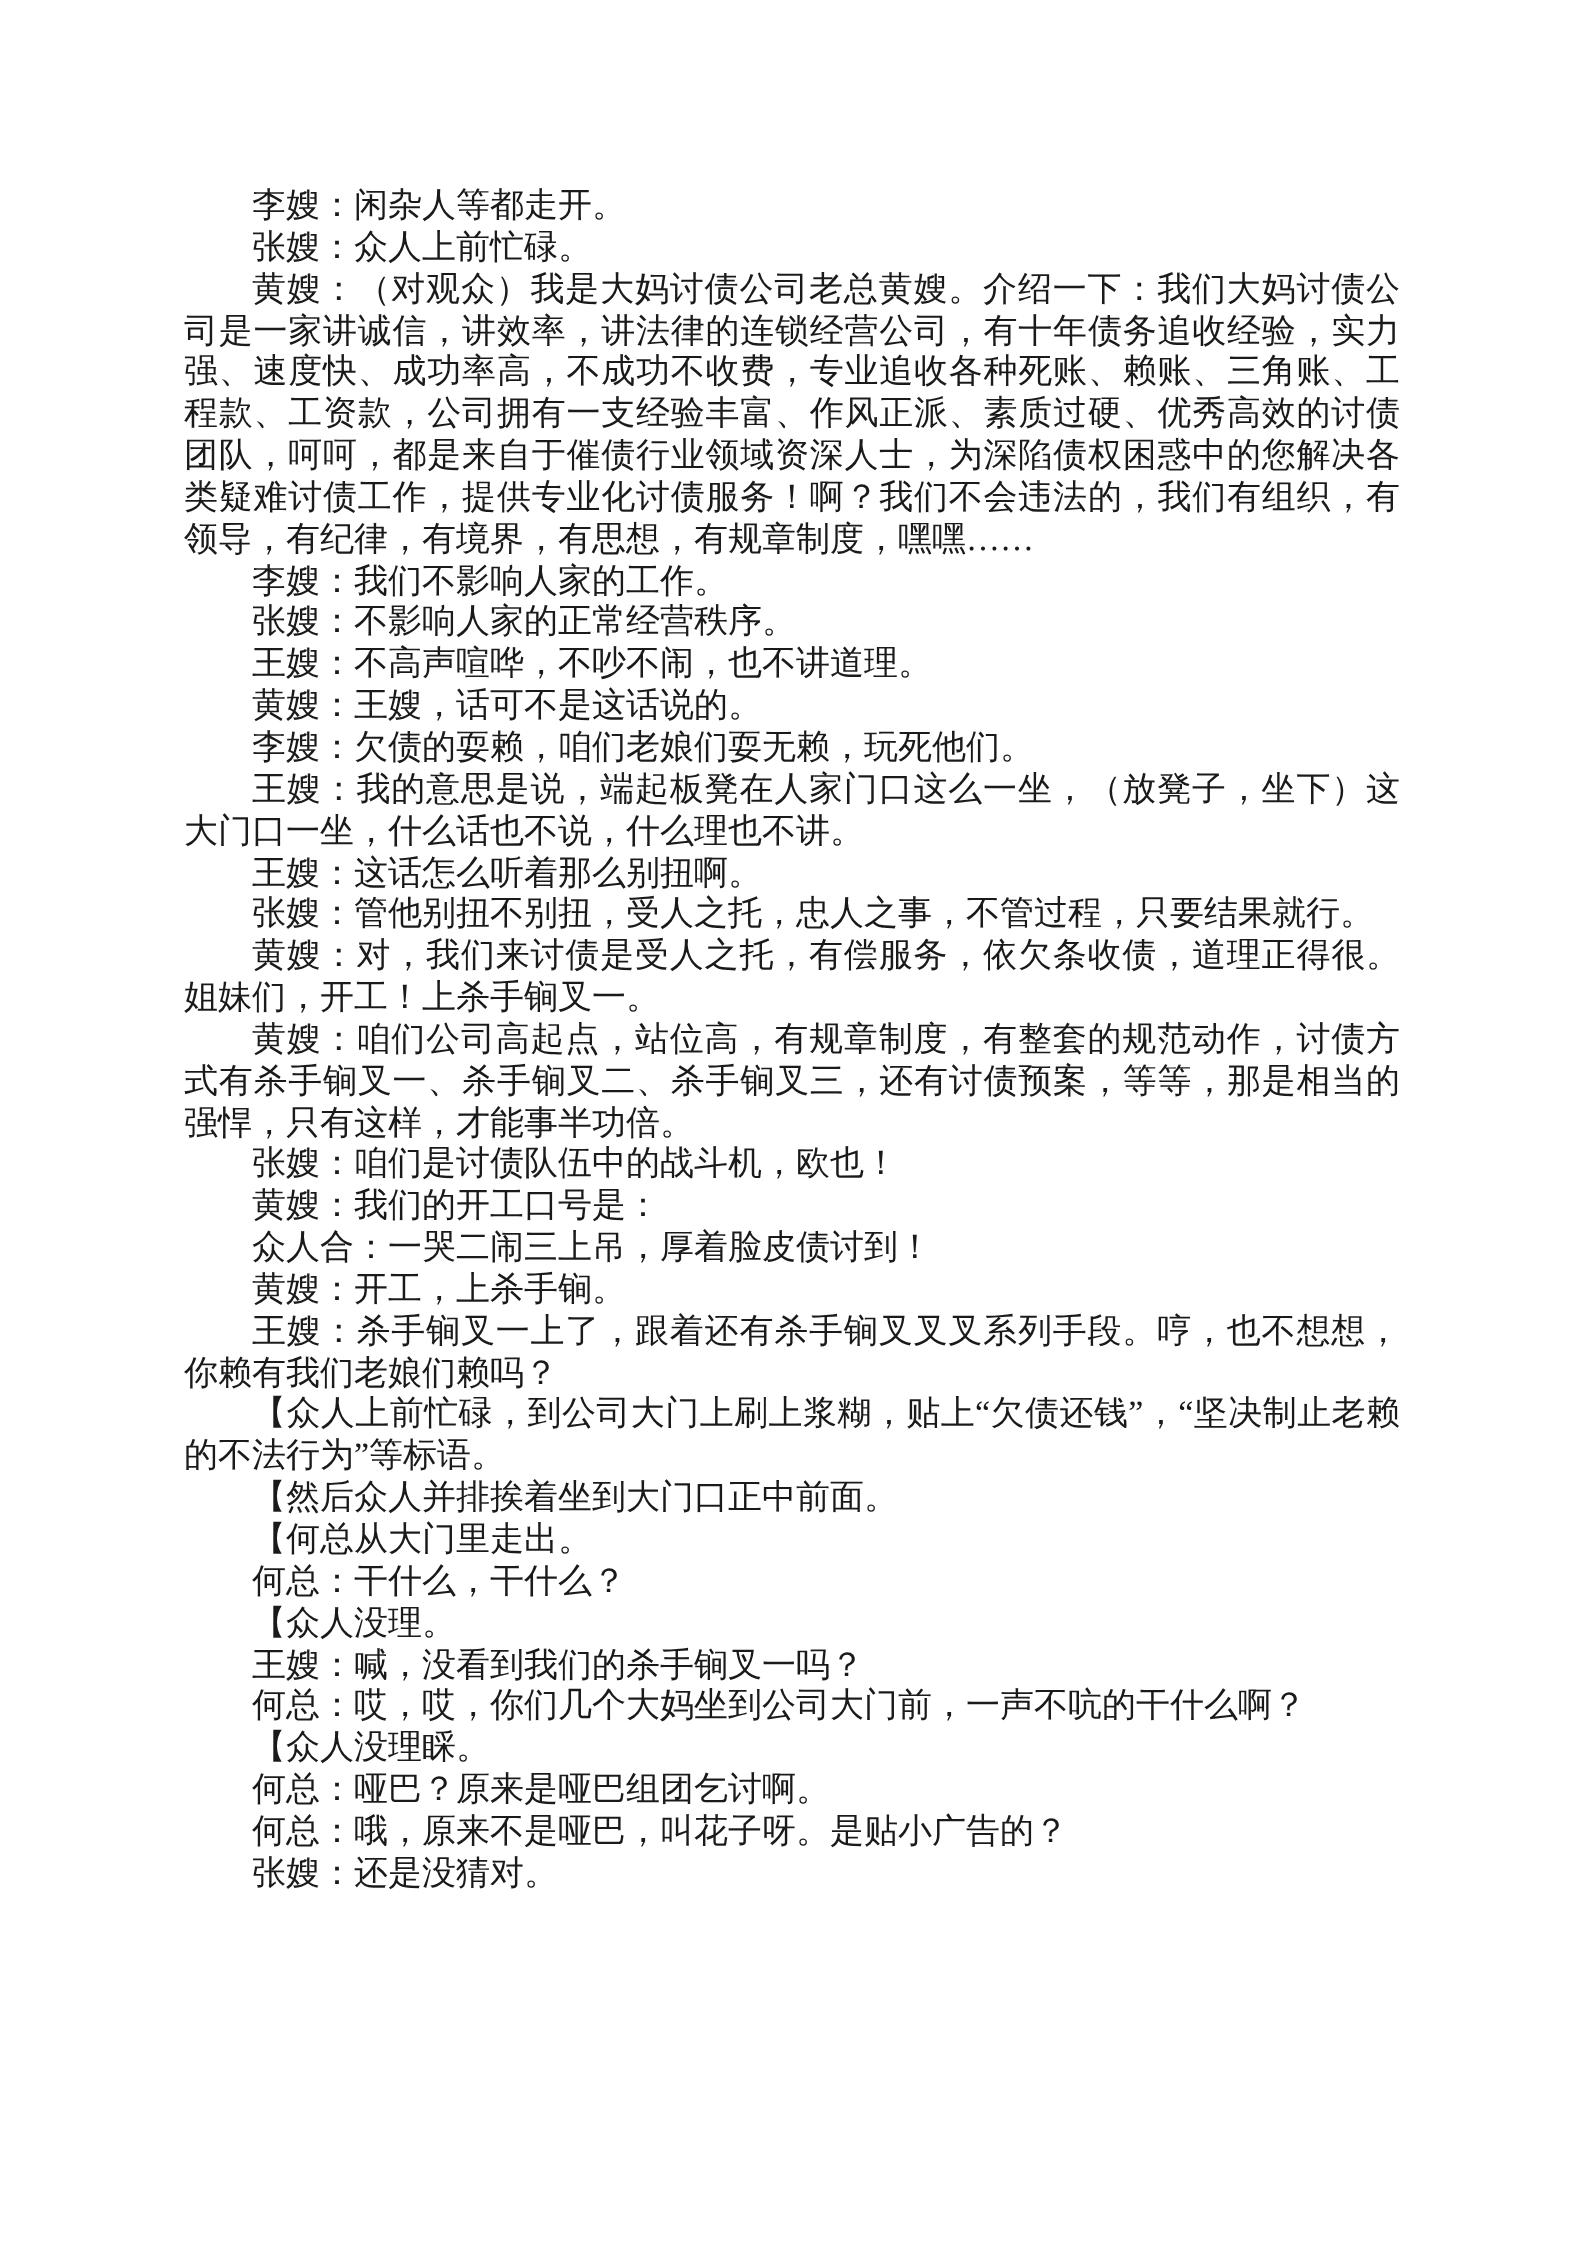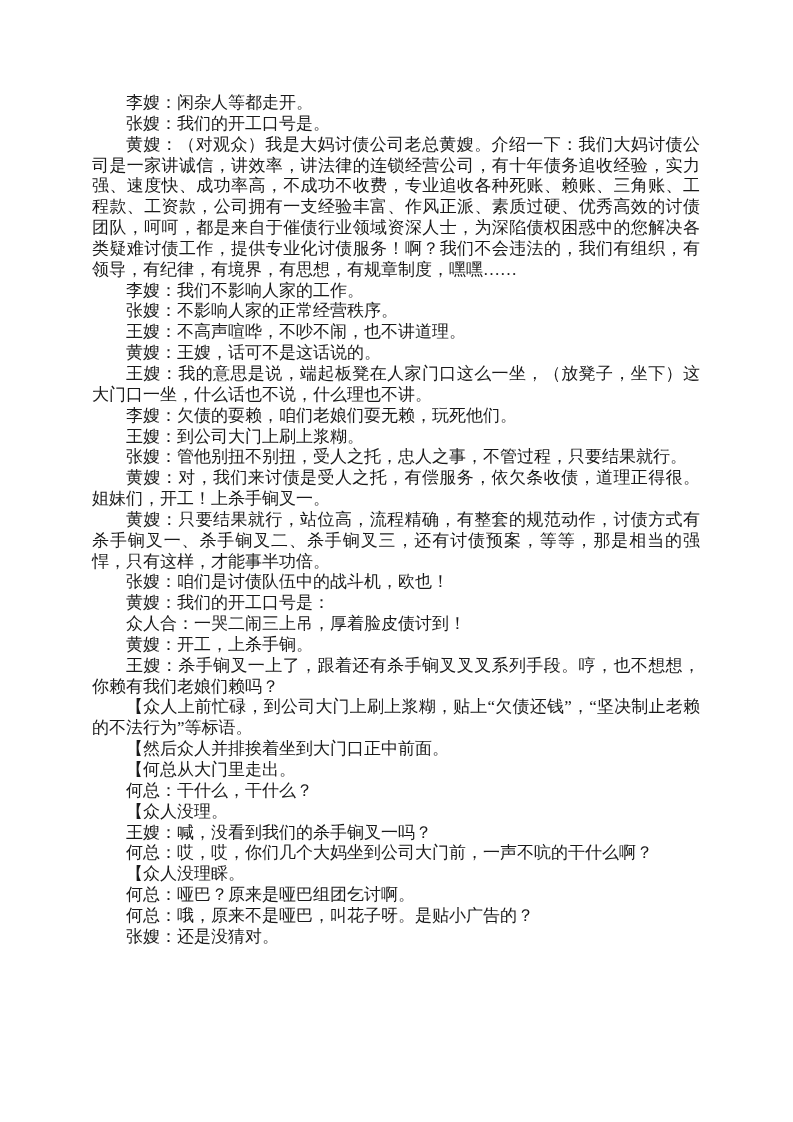--- a/index.html
+++ b/index.html
@@ -28,32 +28,32 @@
     padding: 0;
     text-indent: 2em;
     text-align: justify;
   }
 </style>
 </head>
 <body>
 
 <div class="page">
   <p>李嫂：闲杂人等都走开。</p>
-  <p>张嫂：我们的开工口号是。</p>
+  <p>张嫂：众人上前忙碌。</p>
   <p>黄嫂：（对观众）我是大妈讨债公司老总黄嫂。介绍一下：我们大妈讨债公司是一家讲诚信，讲效率，讲法律的连锁经营公司，有十年债务追收经验，实力强、速度快、成功率高，不成功不收费，专业追收各种死账、赖账、三角账、工程款、工资款，公司拥有一支经验丰富、作风正派、素质过硬、优秀高效的讨债团队，呵呵，都是来自于催债行业领域资深人士，为深陷债权困惑中的您解决各类疑难讨债工作，提供专业化讨债服务！啊？我们不会违法的，我们有组织，有领导，有纪律，有境界，有思想，有规章制度，嘿嘿……</p>
   <p>李嫂：我们不影响人家的工作。</p>
   <p>张嫂：不影响人家的正常经营秩序。</p>
   <p>王嫂：不高声喧哗，不吵不闹，也不讲道理。</p>
   <p>黄嫂：王嫂，话可不是这话说的。</p>
+  <p>李嫂：欠债的耍赖，咱们老娘们耍无赖，玩死他们。</p>
   <p>王嫂：我的意思是说，端起板凳在人家门口这么一坐，（放凳子，坐下）这大门口一坐，什么话也不说，什么理也不讲。</p>
-  <p>李嫂：欠债的耍赖，咱们老娘们耍无赖，玩死他们。</p>
-  <p>王嫂：到公司大门上刷上浆糊。</p>
+  <p>王嫂：这话怎么听着那么别扭啊。</p>
   <p>张嫂：管他别扭不别扭，受人之托，忠人之事，不管过程，只要结果就行。</p>
   <p>黄嫂：对，我们来讨债是受人之托，有偿服务，依欠条收债，道理正得很。姐妹们，开工！上杀手锏叉一。</p>
-  <p>黄嫂：只要结果就行，站位高，流程精确，有整套的规范动作，讨债方式有杀手锏叉一、杀手锏叉二、杀手锏叉三，还有讨债预案，等等，那是相当的强悍，只有这样，才能事半功倍。</p>
+  <p>黄嫂：咱们公司高起点，站位高，有规章制度，有整套的规范动作，讨债方式有杀手锏叉一、杀手锏叉二、杀手锏叉三，还有讨债预案，等等，那是相当的强悍，只有这样，才能事半功倍。</p>
   <p>张嫂：咱们是讨债队伍中的战斗机，欧也！</p>
   <p>黄嫂：我们的开工口号是：</p>
   <p>众人合：一哭二闹三上吊，厚着脸皮债讨到！</p>
   <p>黄嫂：开工，上杀手锏。</p>
   <p>王嫂：杀手锏叉一上了，跟着还有杀手锏叉叉叉系列手段。哼，也不想想，你赖有我们老娘们赖吗？</p>
   <p>【众人上前忙碌，到公司大门上刷上浆糊，贴上“欠债还钱”，“坚决制止老赖的不法行为”等标语。</p>
   <p>【然后众人并排挨着坐到大门口正中前面。</p>
   <p>【何总从大门里走出。</p>
   <p>何总：干什么，干什么？</p>
   <p>【众人没理。</p>

